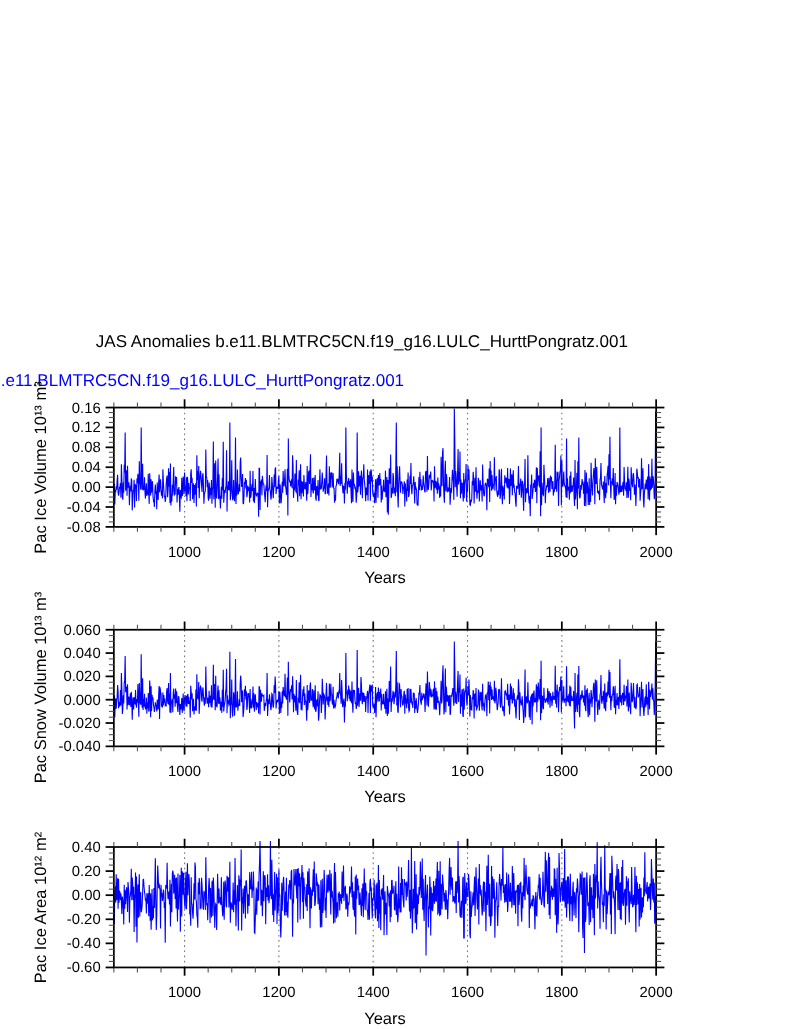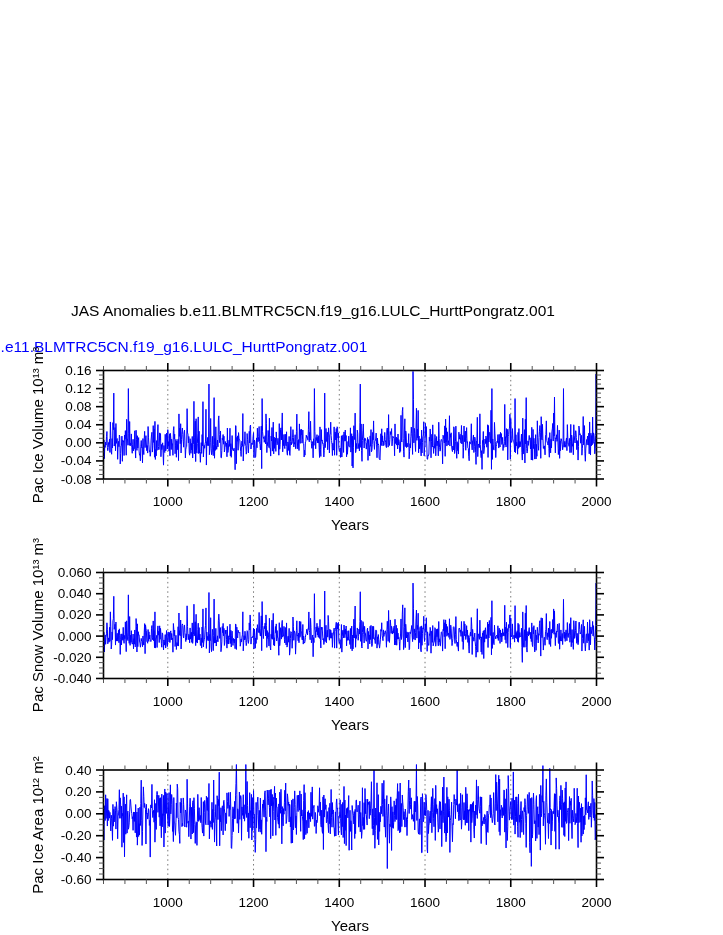--- a/index.html
+++ b/index.html
@@ -1,18 +1,18 @@
 <!DOCTYPE html>
 <html><head>
 <meta charset="utf-8">
 <style>
   html,body{margin:0;padding:0;background:#ffffff;}
   #canvas{position:relative;width:723px;height:935px;background:#ffffff;overflow:hidden;
           font-family:"Liberation Sans","DejaVu Sans",sans-serif;}
-  .title{position:absolute;left:13px;top:302px;width:600px;text-align:center;
+  .title{position:absolute;left:29px;top:302px;width:600px;text-align:center;
          font-size:15.5px;color:#000;white-space:nowrap;}
   .subtitle{position:absolute;left:-8px;top:338px;font-size:15.5px;color:#0000ff;white-space:nowrap;}
   .ylabel{position:absolute;left:37px;font-size:15px;color:#000;white-space:nowrap;
           transform:translate(-50%,-50%) rotate(-90deg);}
   #ylab1{top:425px;}
   #ylab2{top:625px;}
   #ylab3{top:825px;}
   svg{position:absolute;left:0;top:0;}
   text{font-family:"Liberation Sans","DejaVu Sans",sans-serif;}
 </style>

